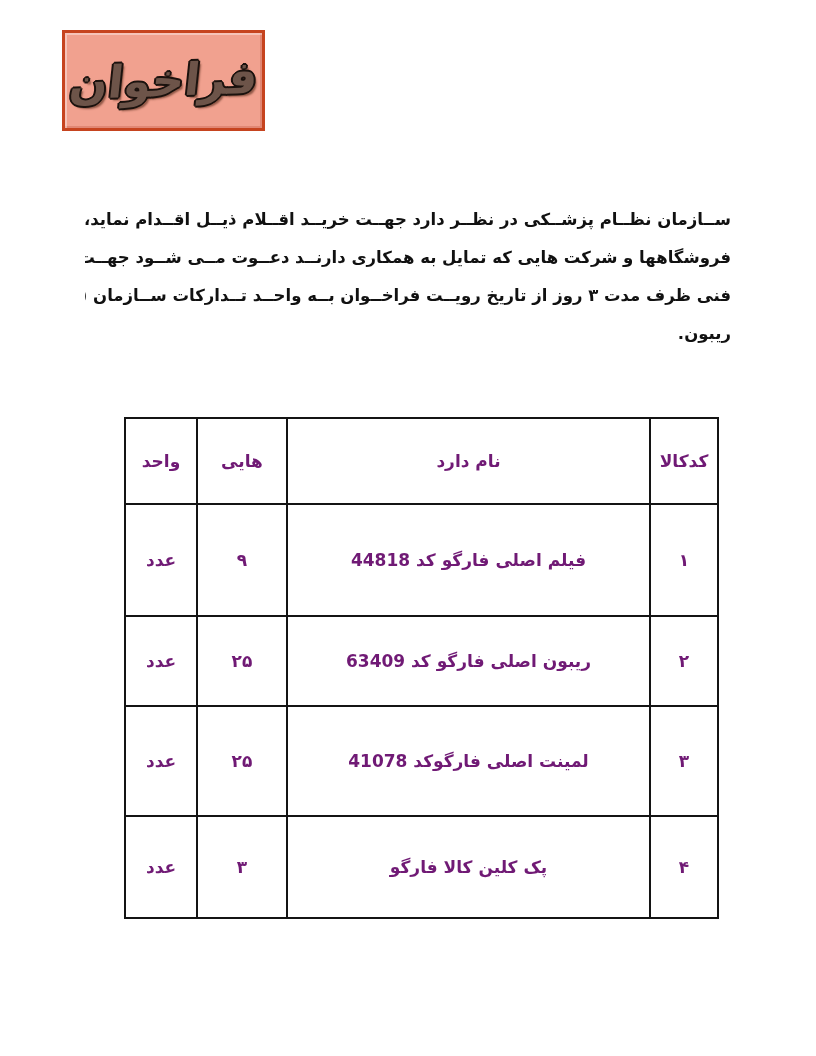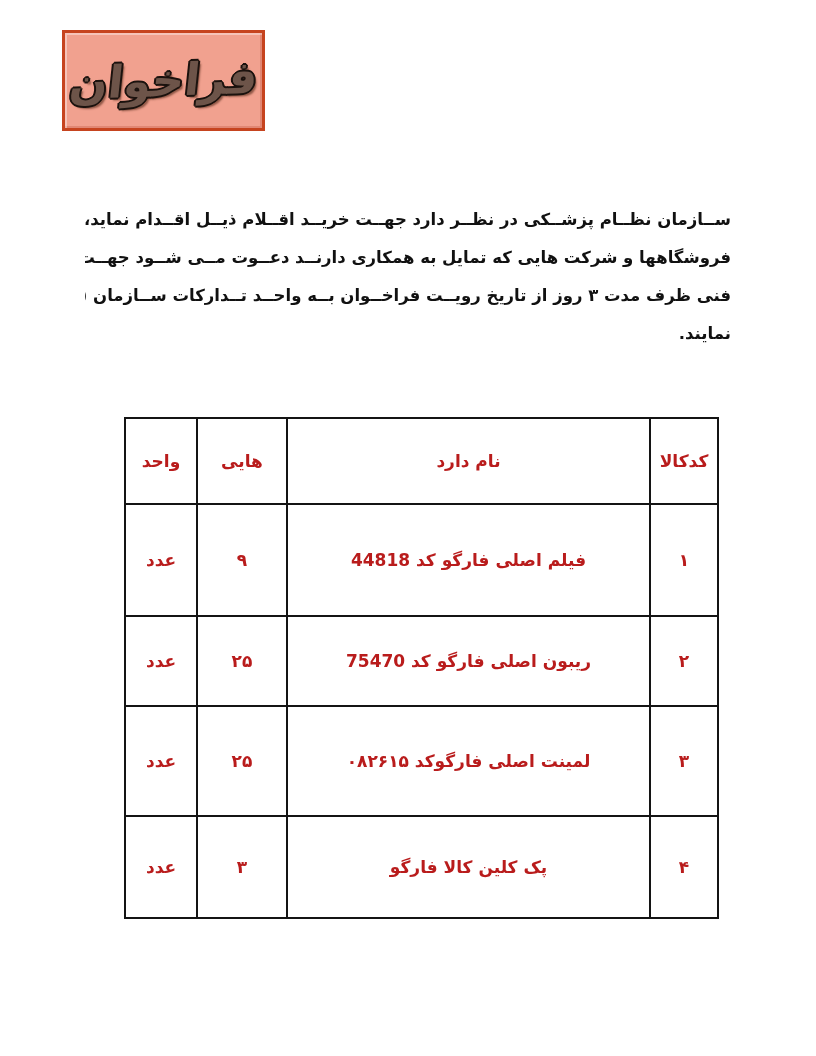--- a/index.html
+++ b/index.html
@@ -81,21 +81,21 @@
     border-collapse: collapse;
     table-layout: fixed;
     direction: rtl;
   }
   .items-table td, .items-table th {
     border: 2px solid #141414;
     text-align: center;
     vertical-align: middle;
     font-size: 17px;
     font-weight: bold;
-    color: #b91c1c;
+    color: #701a75;
     padding: 0 4px;
   }
   .items-table tr.h-row    { height: 86px; }
   .items-table tr.r-row-0  { height: 112px; }
   .items-table tr.r-row-1  { height: 90px; }
   .items-table tr.r-row-2  { height: 110px; }
   .items-table tr.r-row-3  { height: 102px; }
 </style>
 </head>
 <body>
@@ -103,21 +103,21 @@
 <div class="page">
 
   <div class="banner">
     <div class="banner-title">فراخوان</div>
   </div>
 
   <div class="para">
     <div class="para-line">ســازمان نظــام پزشــکی در نظــر دارد جهــت خریــد اقــلام ذیــل اقــدام نماید،لــذا از صــاحبان</div>
     <div class="para-line">فروشگاهها و شرکت هایی که تمایل به همکاری دارنــد دعــوت مــی شــود جهــت اخــذ مشخصــات</div>
     <div class="para-line">فنی ظرف مدت ۳ روز از تاریخ رویــت فراخــوان بــه واحــد تــدارکات ســازمان (طبقــه ۴) مراجعــه</div>
-    <div class="para-line last">نمایند.</div>
+    <div class="para-line last">ریبون.</div>
   </div>
 
   <table class="items-table" dir="rtl">
     <colgroup>
       <col style="width:68px">
       <col style="width:363px">
       <col style="width:90px">
       <col style="width:72px">
     </colgroup>
     <tbody>
@@ -128,27 +128,27 @@
         <th>واحد</th>
       </tr>
       <tr class="r-row-0">
         <td>۱</td>
         <td>فیلم اصلی فارگو کد 44818</td>
         <td>۹</td>
         <td>عدد</td>
       </tr>
       <tr class="r-row-1">
         <td>۲</td>
-        <td>ریبون اصلی فارگو کد 75470</td>
+        <td>ریبون اصلی فارگو کد 63409</td>
         <td>۲۵</td>
         <td>عدد</td>
       </tr>
       <tr class="r-row-2">
         <td>۳</td>
-        <td>لمینت اصلی فارگوکد ۰۸۲۶۱۵</td>
+        <td>لمینت اصلی فارگوکد 41078</td>
         <td>۲۵</td>
         <td>عدد</td>
       </tr>
       <tr class="r-row-3">
         <td>۴</td>
         <td>پک کلین کالا فارگو</td>
         <td>۳</td>
         <td>عدد</td>
       </tr>
     </tbody>

